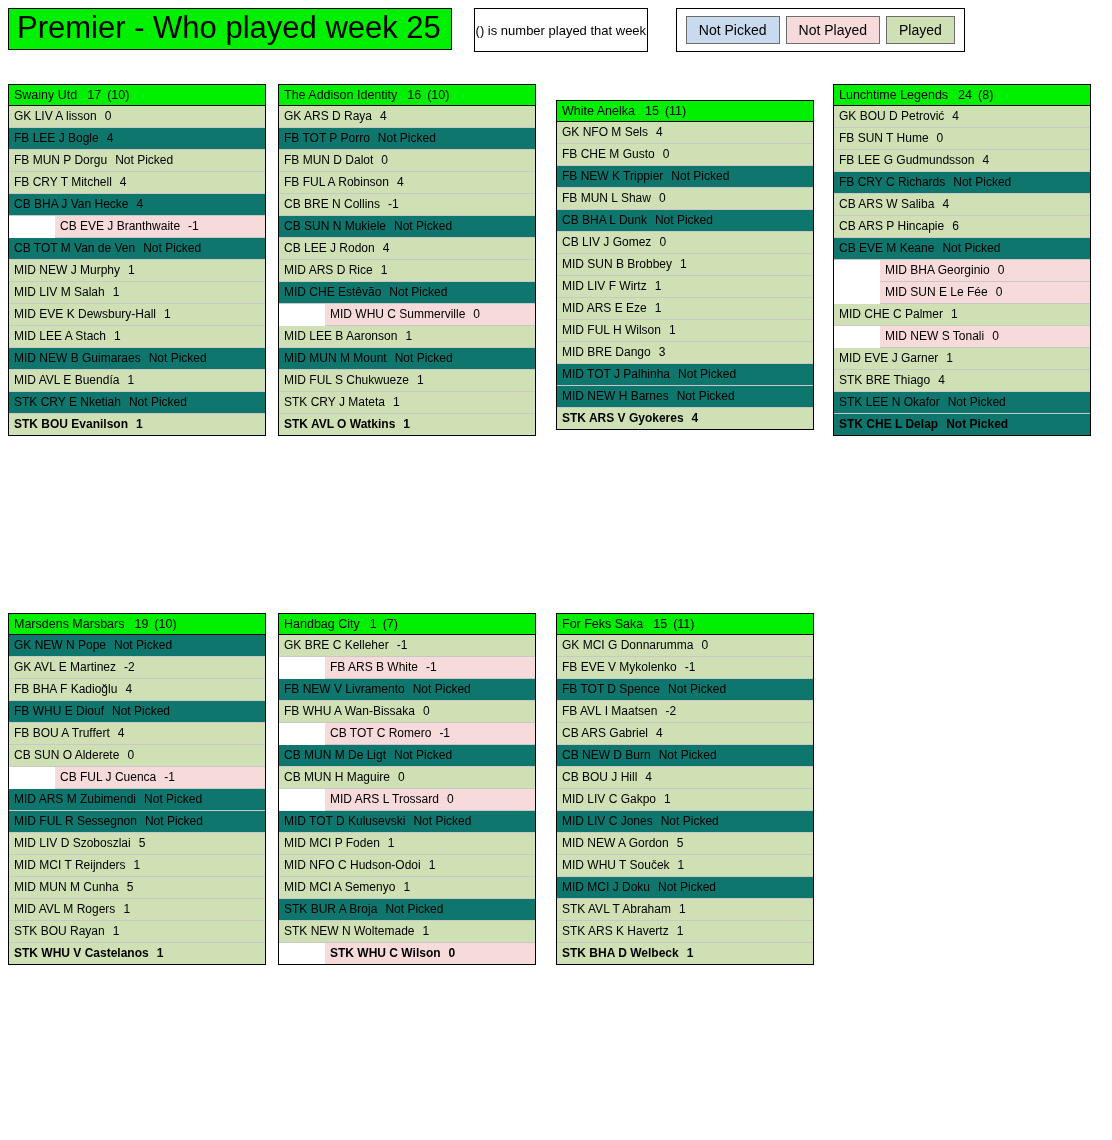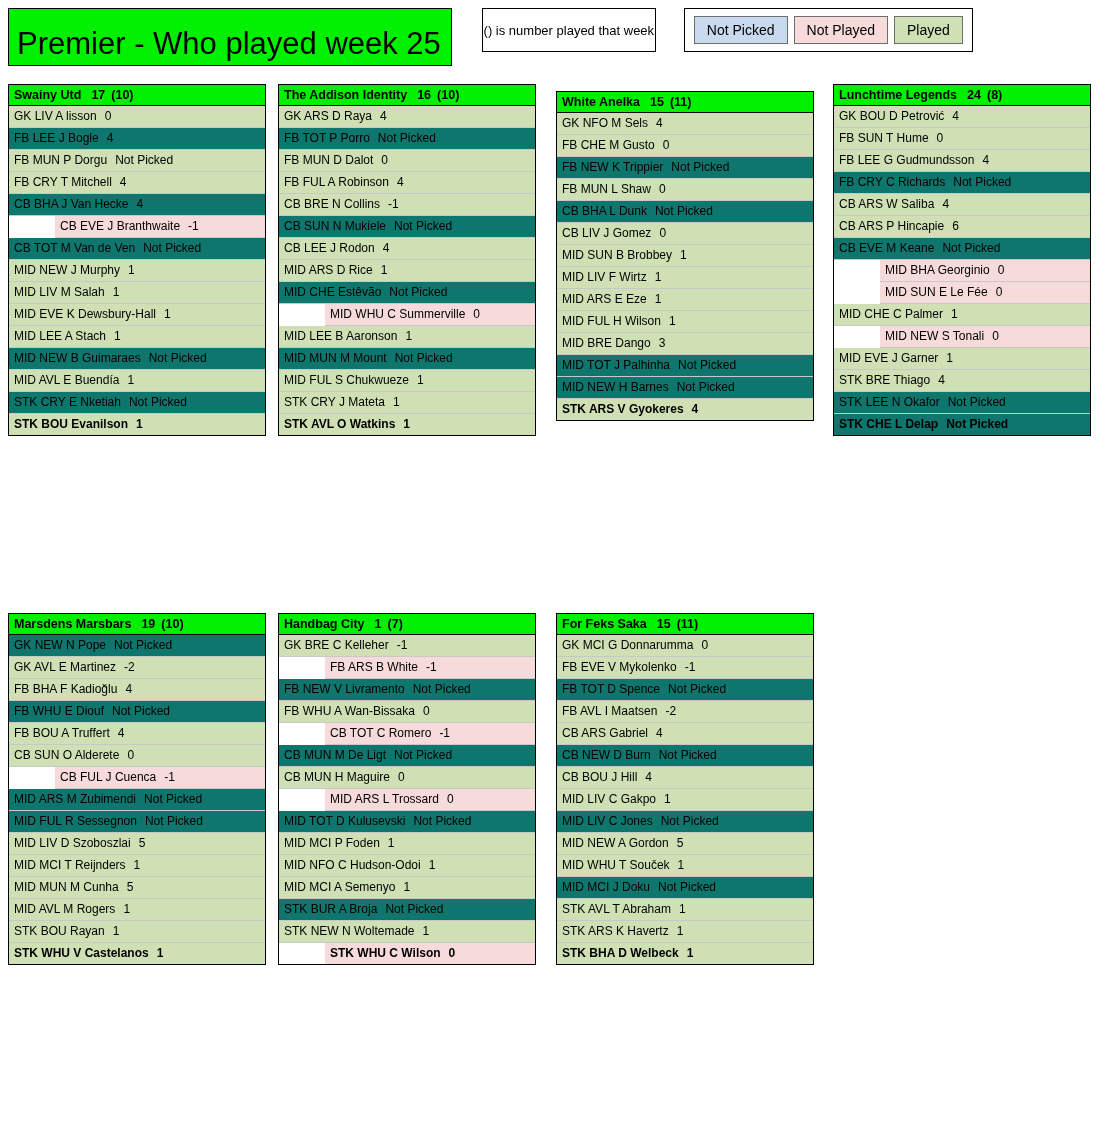--- a/index.html
+++ b/index.html
@@ -10,26 +10,26 @@
     color:#000;
     position:relative;
     overflow:hidden;
   }
   .page{position:relative;width:1112px;height:1140px;}
 
   
   .header{position:absolute;left:8px;top:8px;display:flex;align-items:flex-start;}
   .title-box{
     background:#00f000;border:1px solid #000;
-    padding:18px 10px 4px 8px;
+    padding:2px 10px 4px 8px;
     font-size:31px;line-height:34px;font-weight:normal;
     letter-spacing:0px;white-space:nowrap;
   }
   .note-box{
-    margin-left:30px;border:1px solid #000;background:#ffffff;
+    margin-left:22px;border:1px solid #000;background:#ffffff;
     width:172px;height:42px;
     display:flex;align-items:center;justify-content:center;text-align:center;
     font-size:13px;line-height:15px;
   }
   .legend{
     margin-left:28px;border:1px solid #000;background:#ffffff;
     height:42px;display:flex;align-items:center;padding:0 6px;
   }
   .legend .cell{
     border:1px solid #6d6d6d;
@@ -49,21 +49,21 @@
     border:1px solid #000;
     background:#fff;
     box-sizing:border-box;
   }
   .team-head{
     background:#00f000;
     border-bottom:1px solid #000;
     font-size:12.5px;
     padding:3px 4px 3px 5px;
     white-space:nowrap;
-    font-weight:bold;
+    font-weight:normal;
   }
   .team-head .score{margin-left:10px;}
   .team-head .played{margin-left:6px;}
   .row{
     font-size:12px;
     padding:3px 4px 3px 5px;
     border-bottom:1px solid #c8c8c8;
     white-space:nowrap;
     overflow:hidden;
     height:15px;
@@ -121,21 +121,21 @@
         <div class="row r-played"><span class="pos">CB LEE J Rodon</span><span class="val">4</span></div>
         <div class="row r-played"><span class="pos">MID ARS D Rice</span><span class="val">1</span></div>
         <div class="row r-notpicked"><span class="pos">MID CHE Estêvão</span><span class="val">Not Picked</span></div>
         <div class="row r-notplayed"><span class="pos">MID WHU C Summerville</span><span class="val">0</span></div>
         <div class="row r-played"><span class="pos">MID LEE B Aaronson</span><span class="val">1</span></div>
         <div class="row r-notpicked"><span class="pos">MID MUN M Mount</span><span class="val">Not Picked</span></div>
         <div class="row r-played"><span class="pos">MID FUL S Chukwueze</span><span class="val">1</span></div>
         <div class="row r-played"><span class="pos">STK CRY J Mateta</span><span class="val">1</span></div>
         <div class="row r-played"><span class="pos">STK AVL O Watkins</span><span class="val">1</span></div>
       </div>
-      <div class="team" style="left: 556px; top: 91px;">
+      <div class="team" style="left: 556px; top: 100px;">
         <div class="team-head"><span>White Anelka</span><span class="score">15</span><span class="played">(11)</span></div>
         <div class="row r-played"><span class="pos">GK NFO M Sels</span><span class="val">4</span></div>
         <div class="row r-played"><span class="pos">FB CHE M Gusto</span><span class="val">0</span></div>
         <div class="row r-notpicked"><span class="pos">FB NEW K Trippier</span><span class="val">Not Picked</span></div>
         <div class="row r-played"><span class="pos">FB MUN L Shaw</span><span class="val">0</span></div>
         <div class="row r-notpicked"><span class="pos">CB BHA L Dunk</span><span class="val">Not Picked</span></div>
         <div class="row r-played"><span class="pos">CB LIV J Gomez</span><span class="val">0</span></div>
         <div class="row r-played"><span class="pos">MID SUN B Brobbey</span><span class="val">1</span></div>
         <div class="row r-played"><span class="pos">MID LIV F Wirtz</span><span class="val">1</span></div>
         <div class="row r-played"><span class="pos">MID ARS E Eze</span><span class="val">1</span></div>

